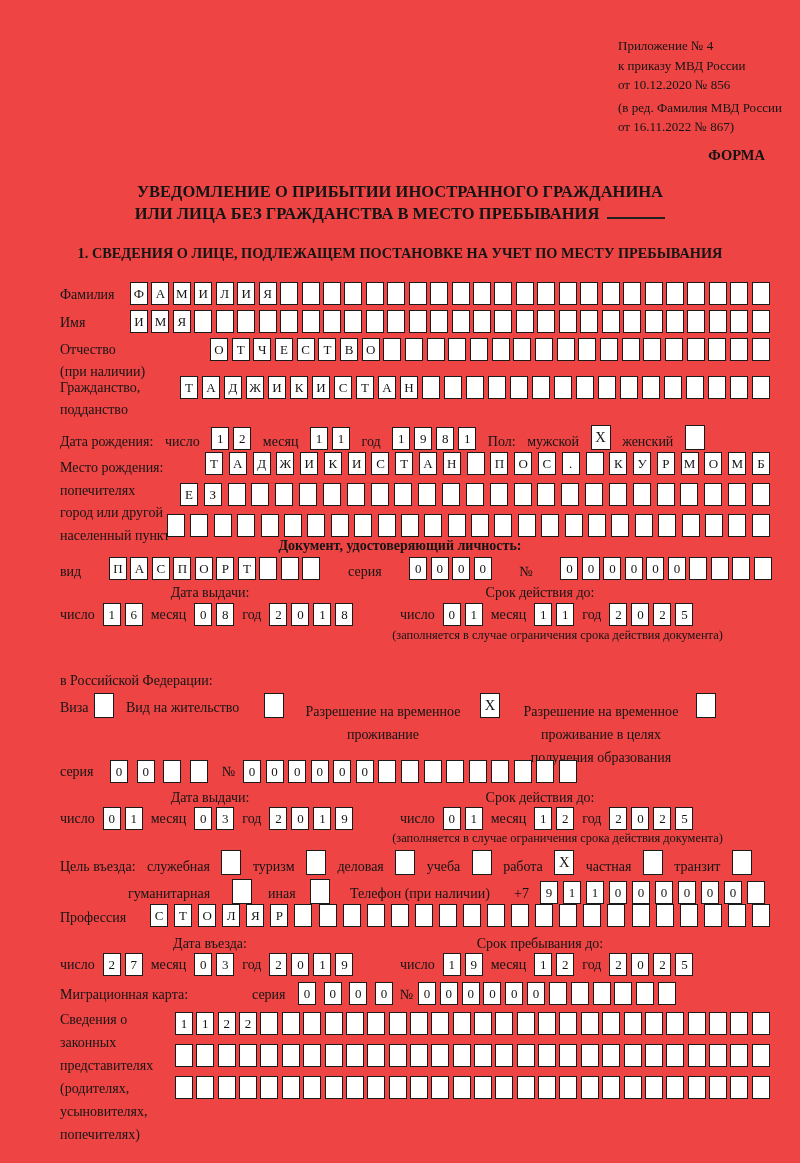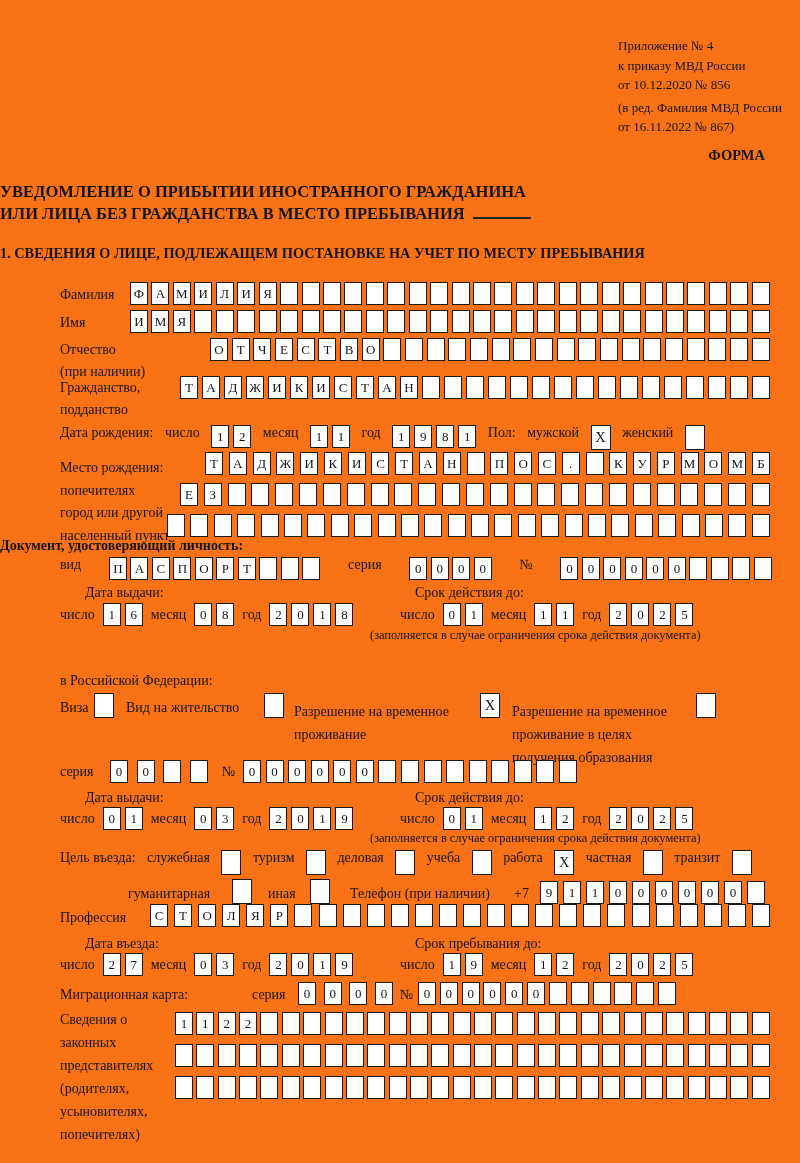--- a/index.html
+++ b/index.html
@@ -1,30 +1,30 @@
 <!DOCTYPE html>
 <html><head>
 <meta charset="utf-8">
 <style>
   *{box-sizing:border-box}
   html,body{margin:0;padding:0}
   body{width:800px;background:#fff;font-family:"Liberation Serif","DejaVu Serif",serif;color:#141414}
-  .page{position:relative;width:800px;height:1163px;background:#f97316;overflow:hidden}
+  .page{position:relative;width:800px;height:1163px;background:#ef4444;overflow:hidden}
   .abs{position:absolute}
   .b{font-weight:bold}
   .lbl{font-size:14px;white-space:nowrap}
   .hdr{font-size:13px;line-height:19.5px}
   .note{font-size:12.4px}
-  .ctr{text-align:left}
+  .ctr{text-align:center}
   .cells{display:flex;align-items:center}
   .spread{justify-content:space-between}
   .g{gap:4px}
   .g35{gap:3.5px}
   .inl{display:inline-flex;align-items:center;gap:8px}
-  .flexrow{display:flex;justify-content:space-between;align-items:flex-start}
+  .flexrow{display:flex;justify-content:space-between;align-items:flex-end}
   .cell{width:18px;height:23px;border:1.8px solid #1a1a1a;font-size:13px;line-height:1;display:flex;align-items:center;justify-content:center;flex:none;background:#fff}
   .box{width:20px;height:25px;border:1.8px solid #1a1a1a;font-size:14.5px;line-height:1;display:flex;align-items:center;justify-content:center;flex:none;background:#fff}
   .blank{display:inline-block;width:58px;height:14px;border-bottom:2px solid #222;margin-left:8px}
 </style>
 </head>
 <body>
 
 <div class="page">
 
   <div class="abs hdr" style="left:618px;top:36px">

